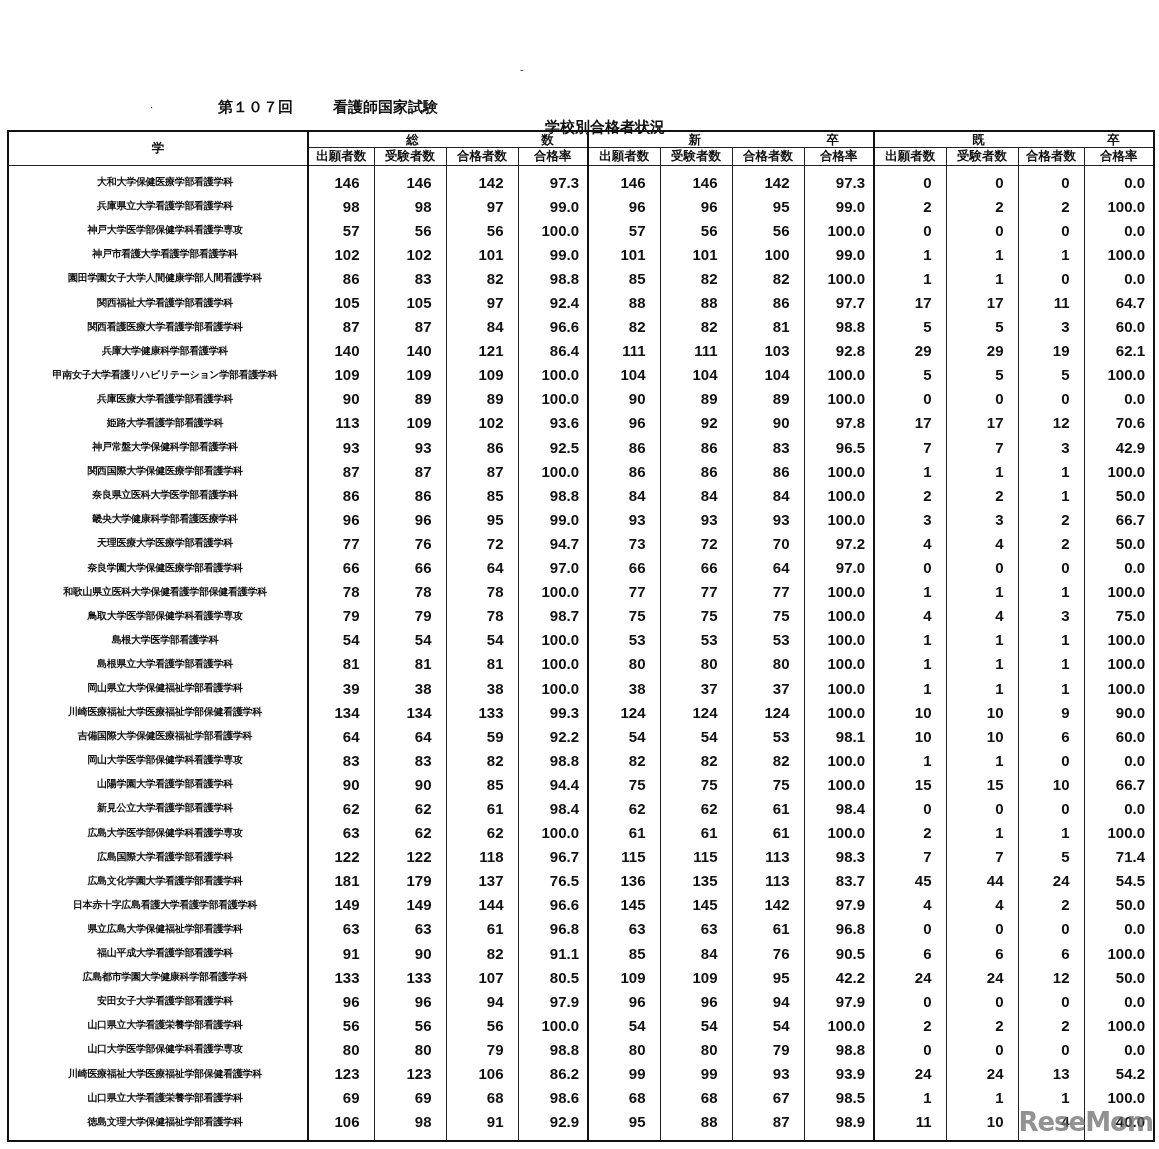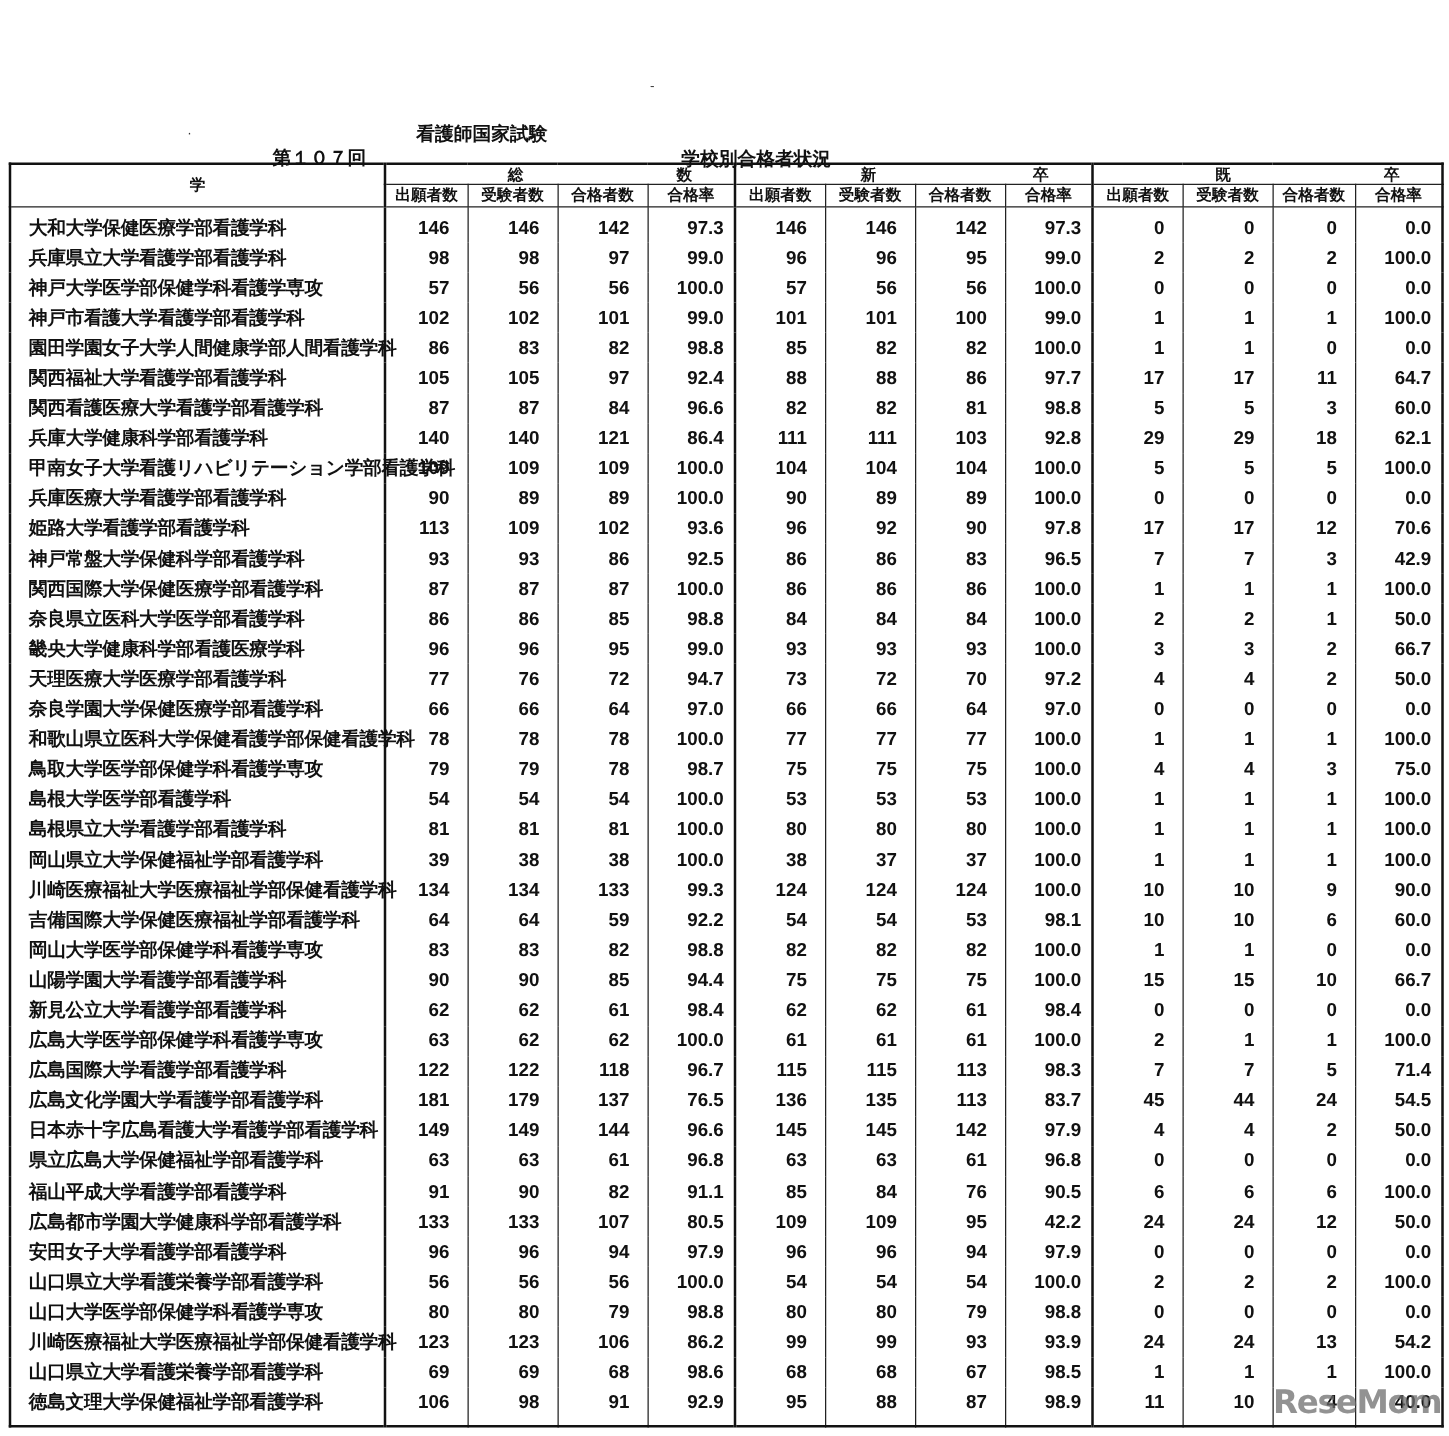--- a/index.html
+++ b/index.html
@@ -17,40 +17,40 @@
   table.results thead tr.grp th { height:15px; border-top:none; }
   th.grp-cell { position:relative; }
   th.grp-cell .gl { position:absolute; left:35%; top:0; }
   th.grp-cell .gr { position:absolute; right:12%; top:0; }
   th.school-head { font-size:14px; border-right:2px solid #111 !important; }
   th.sep-r, td.sep-r { border-right:2px solid #111 !important; }
   tbody tr:first-child td { padding-top:4px; }
   tbody td { height:24.1px; font-family:"Liberation Sans Narrow","Liberation Sans", sans-serif;
              font-weight:bold; font-size:15px; text-align:right; padding-right:14px !important;
              white-space:nowrap; }
-  tbody td.school { text-align:left; font-family:"DejaVu Sans", sans-serif; font-size:15px;
+  tbody td.school { text-align:center; font-family:"DejaVu Sans", sans-serif; font-size:10px;
                     padding-left:14px !important; padding-right:0 !important;
                     border-right:2px solid #111 !important; letter-spacing:-0.3px; }
   tbody td.rate { padding-right:8px !important; }
   tbody tr:last-child td { padding-bottom:6px; }
   col.c-school { width:300px; }
   col.c-num { width:66px; }
   col.c-num2 { width:72px; }
   col.c-rate { width:70px; }
   .watermark { position:absolute; right:6px; bottom:12px; font-family:"DejaVu Sans", sans-serif;
                font-weight:bold; font-size:26px; color:rgba(110,110,110,0.75); letter-spacing:-1px;margin-left:12px; }
 </style>
 </head>
 <body>
 
 <span class="stray-dot" style="left:520px;top:64px;">-</span>
 <span class="stray-dot" style="left:150px;top:102px;">·</span>
 
 <div class="title-row">
-  <span style="left:218px;margin-top:19px;">第１０７回</span>
+  <span style="left:218px;">第１０７回</span>
   <span style="left:333px;">看護師国家試験</span>
   <span style="left:545px;margin-top:20px;">学校別合格者状況</span>
 </div>
 
 <table class="results" id="results-table">
   <colgroup>
     <col class="c-school">
     <col class="c-num">
       <col class="c-num2">
       <col class="c-num2">
@@ -206,21 +206,21 @@
         <td class="">140</td>
         <td class="">140</td>
         <td class="">121</td>
         <td class="rate sep-r">86.4</td>
         <td class="">111</td>
         <td class="">111</td>
         <td class="">103</td>
         <td class="rate sep-r">92.8</td>
         <td class="">29</td>
         <td class="">29</td>
-        <td class="">18</td>
+        <td class="">19</td>
         <td class="rate">62.1</td>
       </tr>
       <tr>
         <td class="school">甲南女子大学看護リハビリテーション学部看護学科</td>
         <td class="">109</td>
         <td class="">109</td>
         <td class="">109</td>
         <td class="rate sep-r">100.0</td>
         <td class="">104</td>
         <td class="">104</td>

